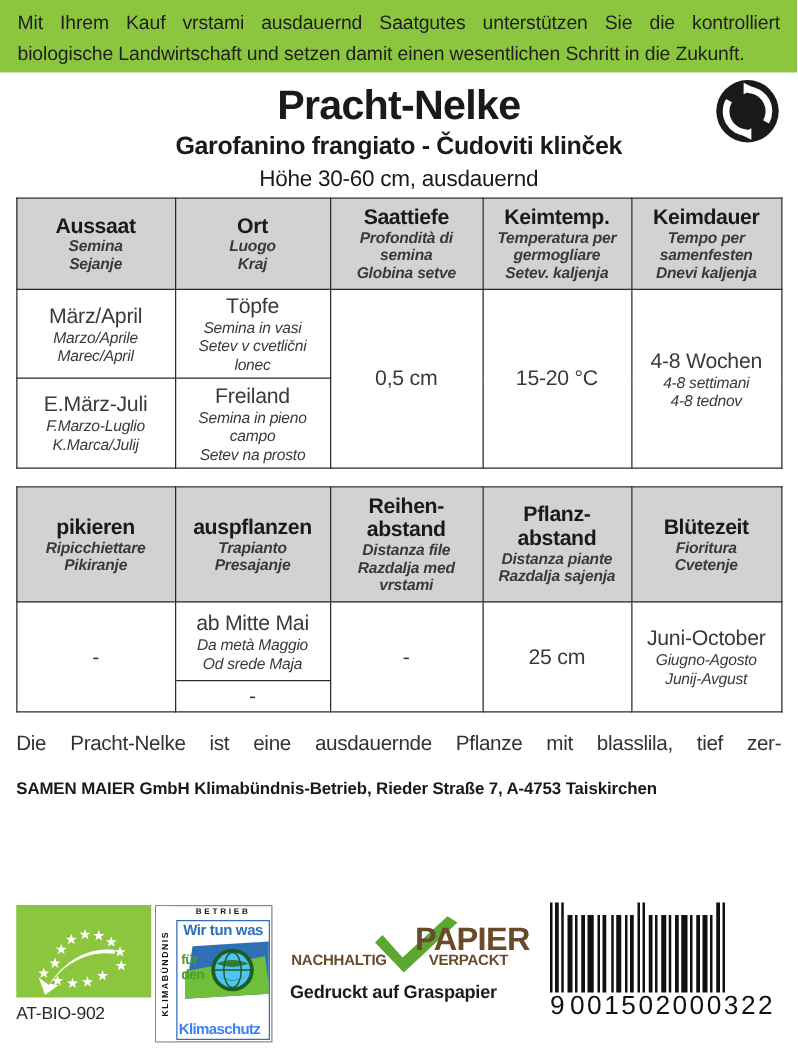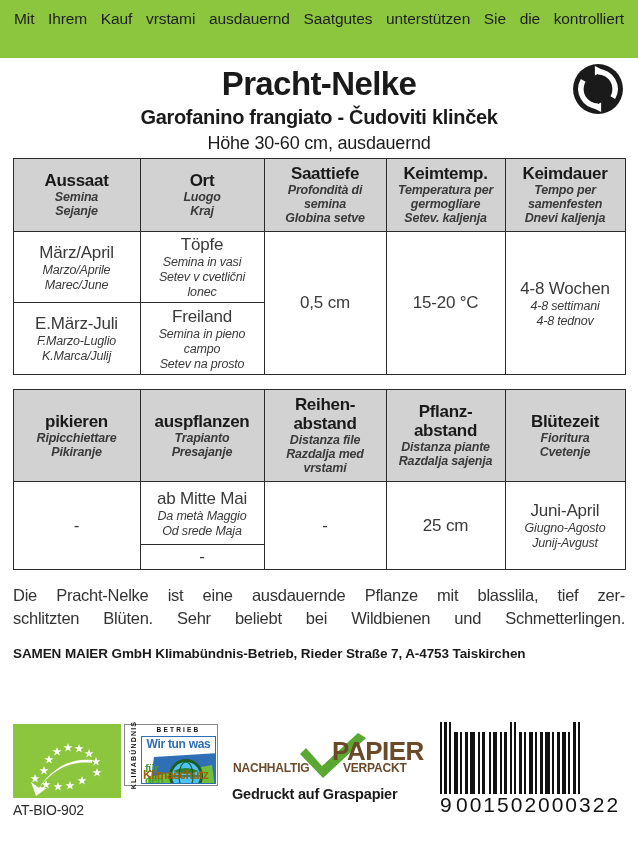--- a/index.html
+++ b/index.html
@@ -154,21 +154,21 @@
     position: relative;
   }
   .eu-bio-label {
     font-size: 14px;
     color: #2a2a2a;
     margin-top: 4px;
     letter-spacing: -0.2px;
   }
   .klima {
     position: absolute; left: 124px; top: 2px;
-    width: 94px; height: 62px;
+    width: 94px; height: 110px;
     border: 1px solid #888;
     background: #ffffff;
     display: flex;
   }
   .klima-side {
     width: 15px;
     background: #ffffff;
     position: relative;
   }
   .klima-side-text {
@@ -197,21 +197,21 @@
     color: #2f6fb5; font-weight: bold; font-size: 12px;
     text-align: center; line-height: 14px; letter-spacing: -0.3px;
   }
   .klima-fuer {
     position: absolute; left: 3px; top: 26px;
     color: #4a9d2f; font-weight: bold; font-size: 11px;
     line-height: 11.5px; letter-spacing: -0.4px;
   }
   .klima-schutz {
     position: absolute; left: 1px; right: 1px; bottom: 1px;
-    color: #a16207; font-weight: bold; font-size: 12px;
+    color: #3b82f6; font-weight: bold; font-size: 12px;
     letter-spacing: -0.5px; text-align: left;
   }
   .gras {
     position: absolute; left: 232px; top: 12px;
     width: 190px;
   }
   .gras-logo { position: relative; height: 44px; }
   .gras-word {
     position: absolute; top: 2px;
     font-size: 26px; font-weight: bold; color: #6b4a2a;
@@ -261,20 +261,21 @@
       <span>Ihrem</span>
       <span>Kauf</span>
       <span>vrstami</span>
       <span>ausdauernd</span>
       <span>Saatgutes</span>
       <span>unterstützen</span>
       <span>Sie</span>
       <span>die</span>
       <span>kontrolliert</span>
     </div>
+    <div class="promo-line">biologische Landwirtschaft und setzen damit einen wesentlichen Schritt in die Zukunft.</div>
   </div>
 
   <div class="title-block">
     <div class="plant-name">Pracht-Nelke</div>
     <div class="plant-subnames">Garofanino frangiato - Čudoviti klinček</div>
     <div class="plant-height">Höhe 30-60 cm, ausdauernd</div>
 
     <svg class="gruene-punkt" viewBox="0 0 100 100">
       <circle cx="50" cy="50" r="48" fill="#1a1a1a"></circle>
       <path d="M50 12 a38 38 0 0 1 33 57 l-9 -5 a28 28 0 0 0 -24 -42 z" fill="#ffffff"></path>
@@ -320,21 +321,21 @@
           <span class="hdr-it">Tempo per samenfesten</span>
           <span class="hdr-sl">Dnevi kaljenja</span>
         </th>
       </tr>
     </thead>
     <tbody>
       <tr>
         <td style="height:67px">
           <span class="cell-de">März/April</span>
           <span class="cell-it">Marzo/Aprile</span>
-          <span class="cell-sl">Marec/June</span>
+          <span class="cell-sl">Marec/April</span>
         </td>
         <td>
           <span class="cell-de">Töpfe</span>
           <span class="cell-it">Semina in vasi</span>
           <span class="cell-sl">Setev v cvetlični lonec</span>
         </td>
         <td rowspan="2">
           <span class="cell-plain">0,5 cm</span>
         </td>
         <td rowspan="2">
@@ -423,50 +424,40 @@
           </tbody>
             </table>
         </td>
         <td>
           <span class="cell-plain">-</span>
         </td>
         <td>
           <span class="cell-plain">25 cm</span>
         </td>
         <td>
-          <span class="cell-de">Juni-April</span>
+          <span class="cell-de">Juni-October</span>
           <span class="cell-it">Giugno-Agosto</span>
           <span class="cell-sl">Junij-Avgust</span>
         </td>
       </tr>
     </tbody>
   </table>
 
   <div class="description">
     <div class="desc-line justified">
       <span>Die</span>
       <span>Pracht-Nelke</span>
       <span>ist</span>
       <span>eine</span>
       <span>ausdauernde</span>
       <span>Pflanze</span>
       <span>mit</span>
       <span>blasslila,</span>
       <span>tief</span>
       <span>zer-</span>
-    </div>
-    <div class="desc-line justified">
-      <span>schlitzten</span>
-      <span>Blüten.</span>
-      <span>Sehr</span>
-      <span>beliebt</span>
-      <span>bei</span>
-      <span>Wildbienen</span>
-      <span>und</span>
-      <span>Schmetterlingen.</span>
     </div>
   </div>
 
   <div class="company">
     <div>SAMEN MAIER GmbH Klimabündnis-Betrieb, Rieder Straße 7, A-4753 Taiskirchen</div>
   </div>
 
   <div class="footer">
 
     <div class="eu-bio">

